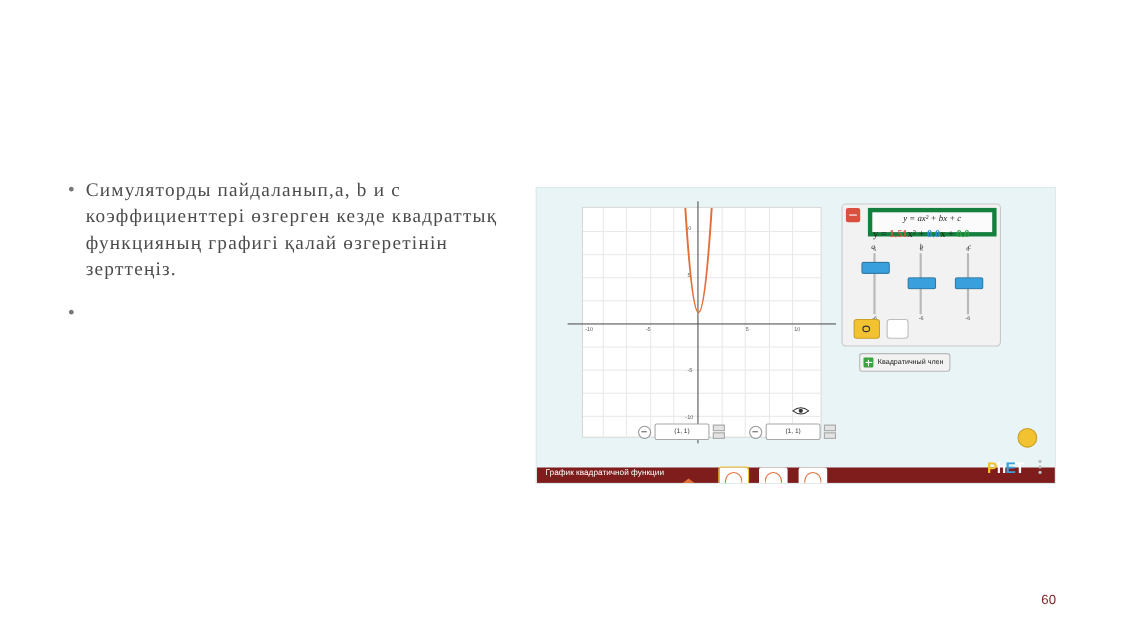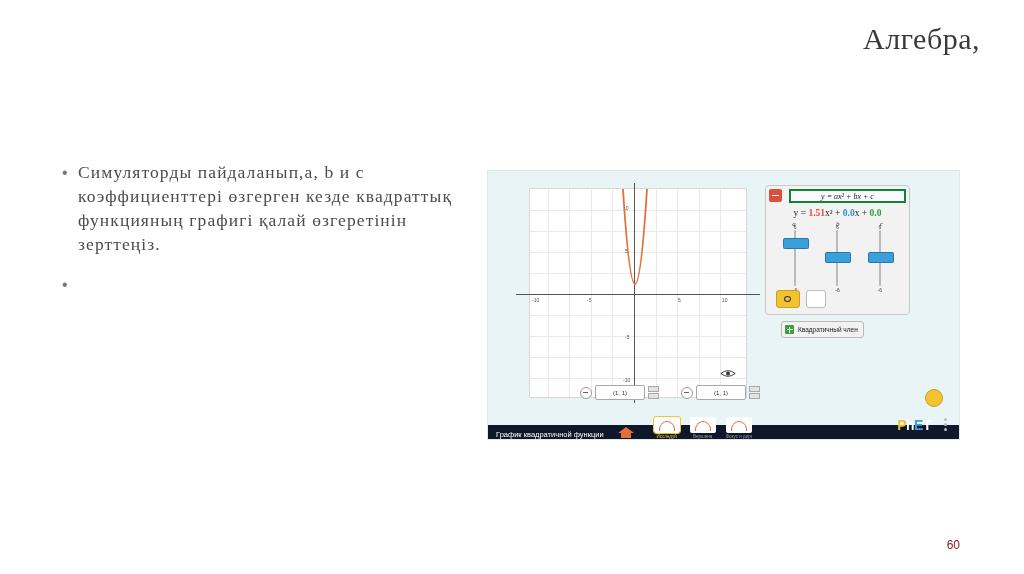--- a/index.html
+++ b/index.html
@@ -161,23 +161,23 @@
     top: 6px;
     width: 7px;
     height: 1px;
     background: #fff;
   }
   .eq-general {
     position: absolute;
     left: 20px;
     top: 0;
     right: 0;
-    height: 14px;
+    height: 26px;
     background: #fbfbfb;
-    border: 2px solid #15803d;
+    border: 4px solid #15803d;
     box-sizing: border-box;
     font-family: "Liberation Serif", serif;
     font-style: italic;
     font-size: 8px;
     color: #222;
     text-align: center;
     line-height: 12px;
   }
   .eq-live {
     position: absolute;
@@ -388,23 +388,23 @@
     border: 1px solid #c9a024;
   }
 
   
   .sim-bar {
     position: absolute;
     left: 0;
     right: 0;
     bottom: 0;
     height: 14px;
-    background: #0f172a;
-    display: flex;
-    align-items: flex-end;
+    background: #7f1d1d;
+    display: flex;
+    align-items: flex-start;
   }
   .sim-bar-title {
     color: #ffffff;
     font-size: 7.5px;
     margin-left: 8px;
     font-family: "Liberation Sans", sans-serif;
     white-space: nowrap;
   }
   .nav-icons {
     display: flex;
@@ -501,21 +501,20 @@
     bottom: 22px;
     color: #7f1d1d;
     font-size: 12px;
     font-family: Liberation Sans, sans-serif;
   }
 </style>
 </head>
 <body>
 
 <div class="slide-title">
-  <span class="line1">Алгебра,</span>
 </div>
 
 <div class="bullets">
   <div class="bullet-row">
     <span class="bullet-dot">•</span>
     <span class="bullet-text">Симуляторды пайдаланып,a, b и c коэффициенттері өзгерген кезде квадраттық функцияның графигі қалай өзгеретінін зерттеңіз.</span>
   </div>
   <div class="bullet-row">
     <span class="bullet-dot">•</span>
   </div>

